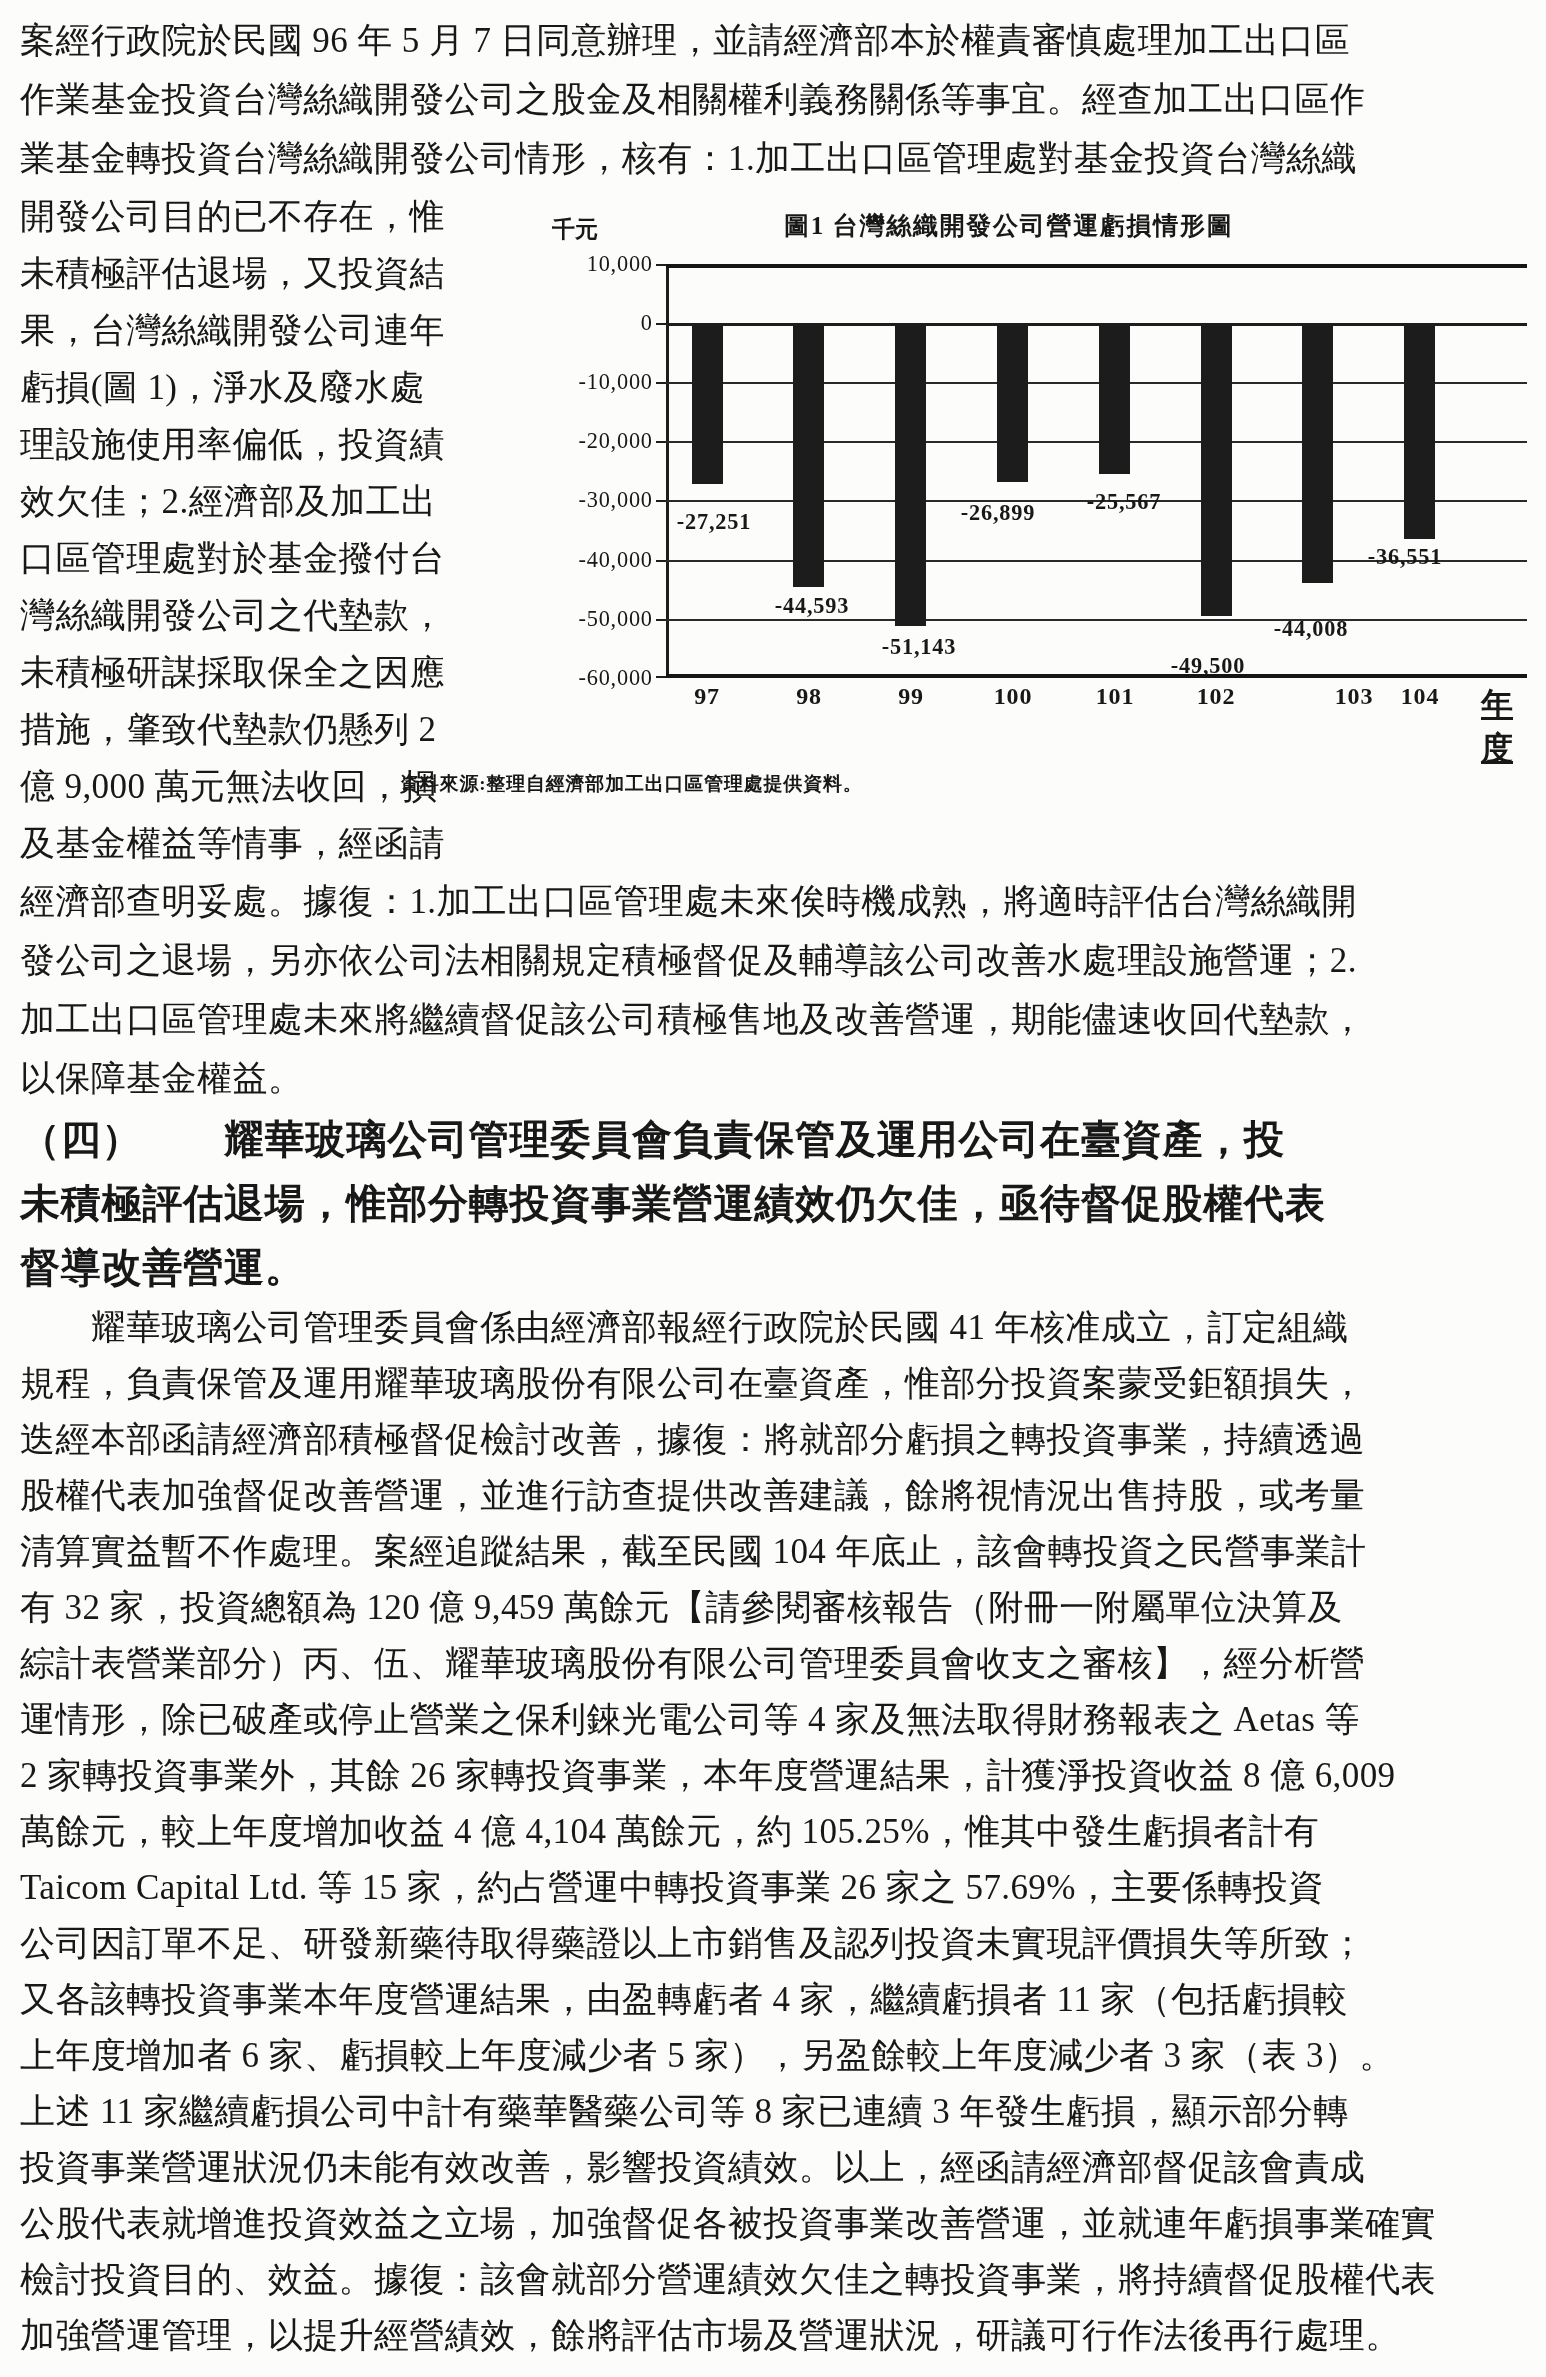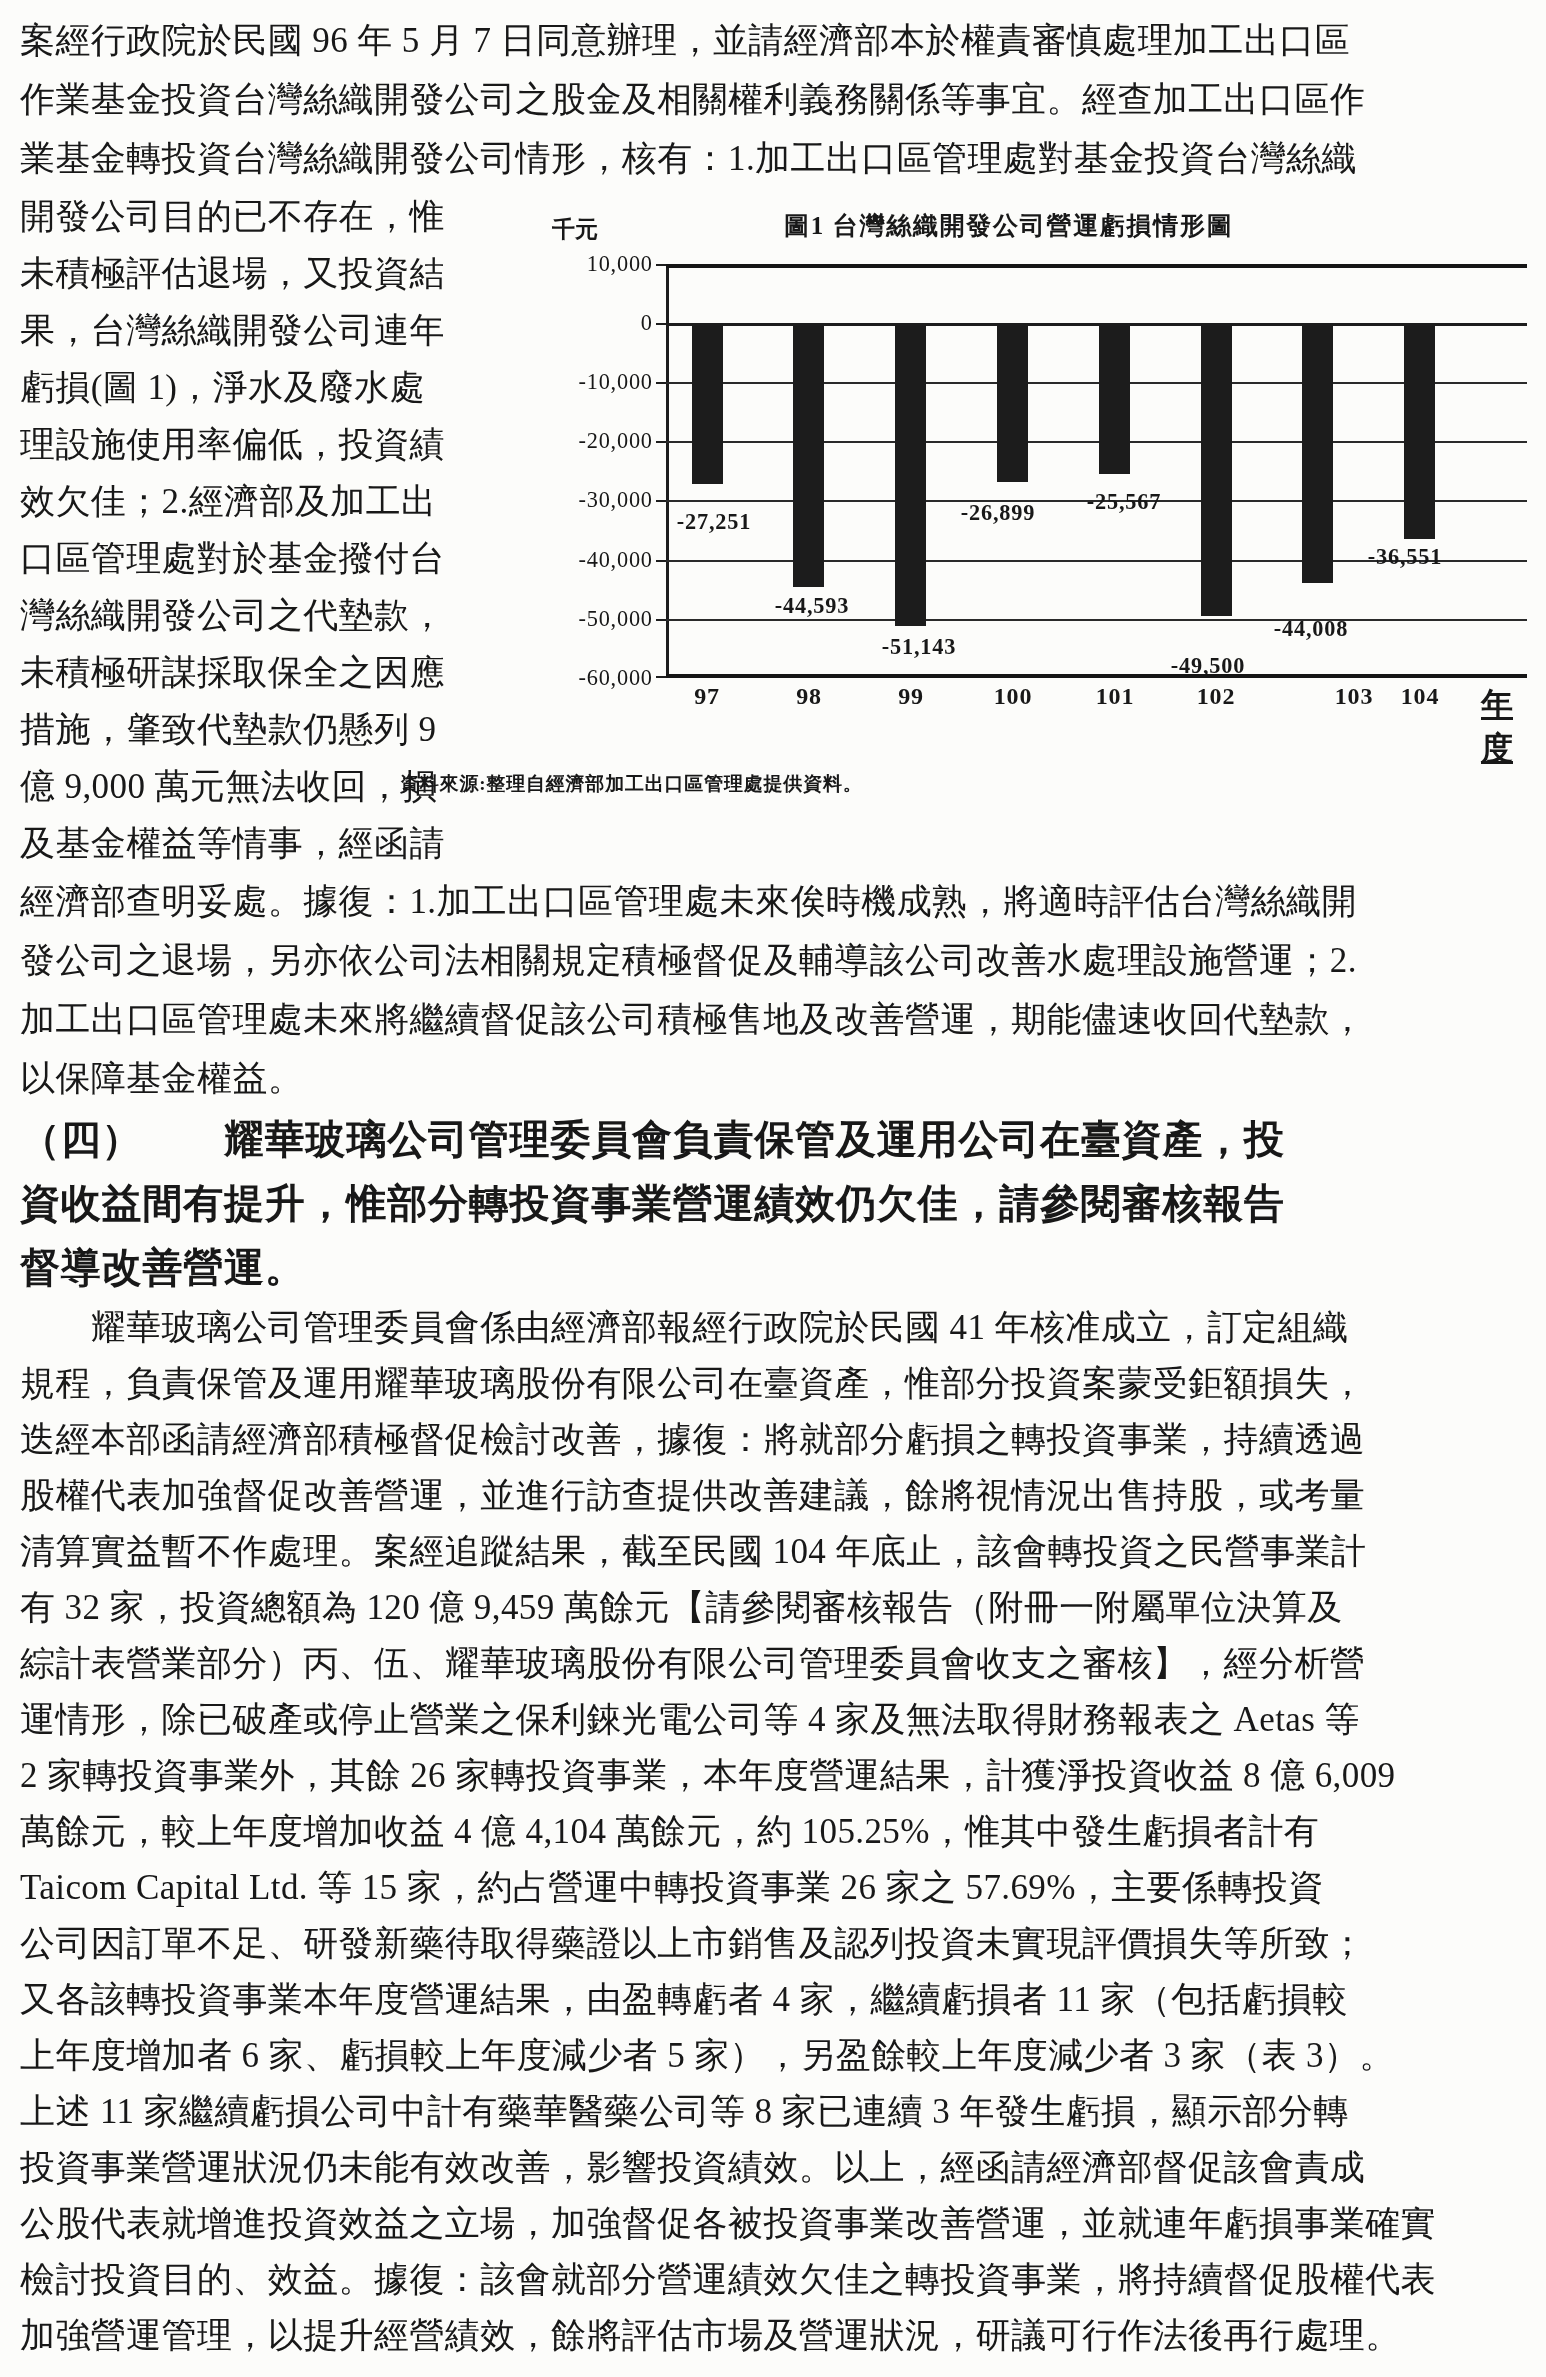--- a/index.html
+++ b/index.html
@@ -76,21 +76,21 @@
     <div class="para left-col">
         <div class="line">開發公司目的已不存在，惟</div>
         <div class="line">未積極評估退場，又投資結</div>
         <div class="line">果，台灣絲織開發公司連年</div>
         <div class="line">虧損(圖 1)，淨水及廢水處</div>
         <div class="line">理設施使用率偏低，投資績</div>
         <div class="line">效欠佳；2.經濟部及加工出</div>
         <div class="line">口區管理處對於基金撥付台</div>
         <div class="line">灣絲織開發公司之代墊款，</div>
         <div class="line">未積極研謀採取保全之因應</div>
-        <div class="line">措施，肇致代墊款仍懸列 9</div>
+        <div class="line">措施，肇致代墊款仍懸列 2</div>
         <div class="line">億 9,000 萬元無法收回，損</div>
         <div class="line">及基金權益等情事，經函請</div>
       </div>
 
     <div class="chart-block">
       <div class="chart-header">
         <span class="unit-label">千元</span>
         <span class="chart-title">圖1 台灣絲織開發公司營運虧損情形圖</span>
       </div>
       <div class="plot-row">
@@ -157,21 +157,21 @@
 
   <div class="para">
       <div class="line">經濟部查明妥處。據復：1.加工出口區管理處未來俟時機成熟，將適時評估台灣絲織開</div>
       <div class="line">發公司之退場，另亦依公司法相關規定積極督促及輔導該公司改善水處理設施營運；2.</div>
       <div class="line">加工出口區管理處未來將繼續督促該公司積極售地及改善營運，期能儘速收回代墊款，</div>
       <div class="line">以保障基金權益。</div>
     </div>
 
   <div class="heading">
       <div class="line">（四）　　耀華玻璃公司管理委員會負責保管及運用公司在臺資產，投</div>
-      <div class="line">資收益間有提升，惟部分轉投資事業營運績效仍欠佳，請參閱審核報告</div>
+      <div class="line">未積極評估退場，惟部分轉投資事業營運績效仍欠佳，亟待督促股權代表</div>
       <div class="line">督導改善營運。</div>
     </div>
 
   <div class="para2">
       <div class="line">　　耀華玻璃公司管理委員會係由經濟部報經行政院於民國 41 年核准成立，訂定組織</div>
       <div class="line">規程，負責保管及運用耀華玻璃股份有限公司在臺資產，惟部分投資案蒙受鉅額損失，</div>
       <div class="line">迭經本部函請經濟部積極督促檢討改善，據復：將就部分虧損之轉投資事業，持續透過</div>
       <div class="line">股權代表加強督促改善營運，並進行訪查提供改善建議，餘將視情況出售持股，或考量</div>
       <div class="line">清算實益暫不作處理。案經追蹤結果，截至民國 104 年底止，該會轉投資之民營事業計</div>
       <div class="line">有 32 家，投資總額為 120 億 9,459 萬餘元【請參閱審核報告（附冊一附屬單位決算及</div>

